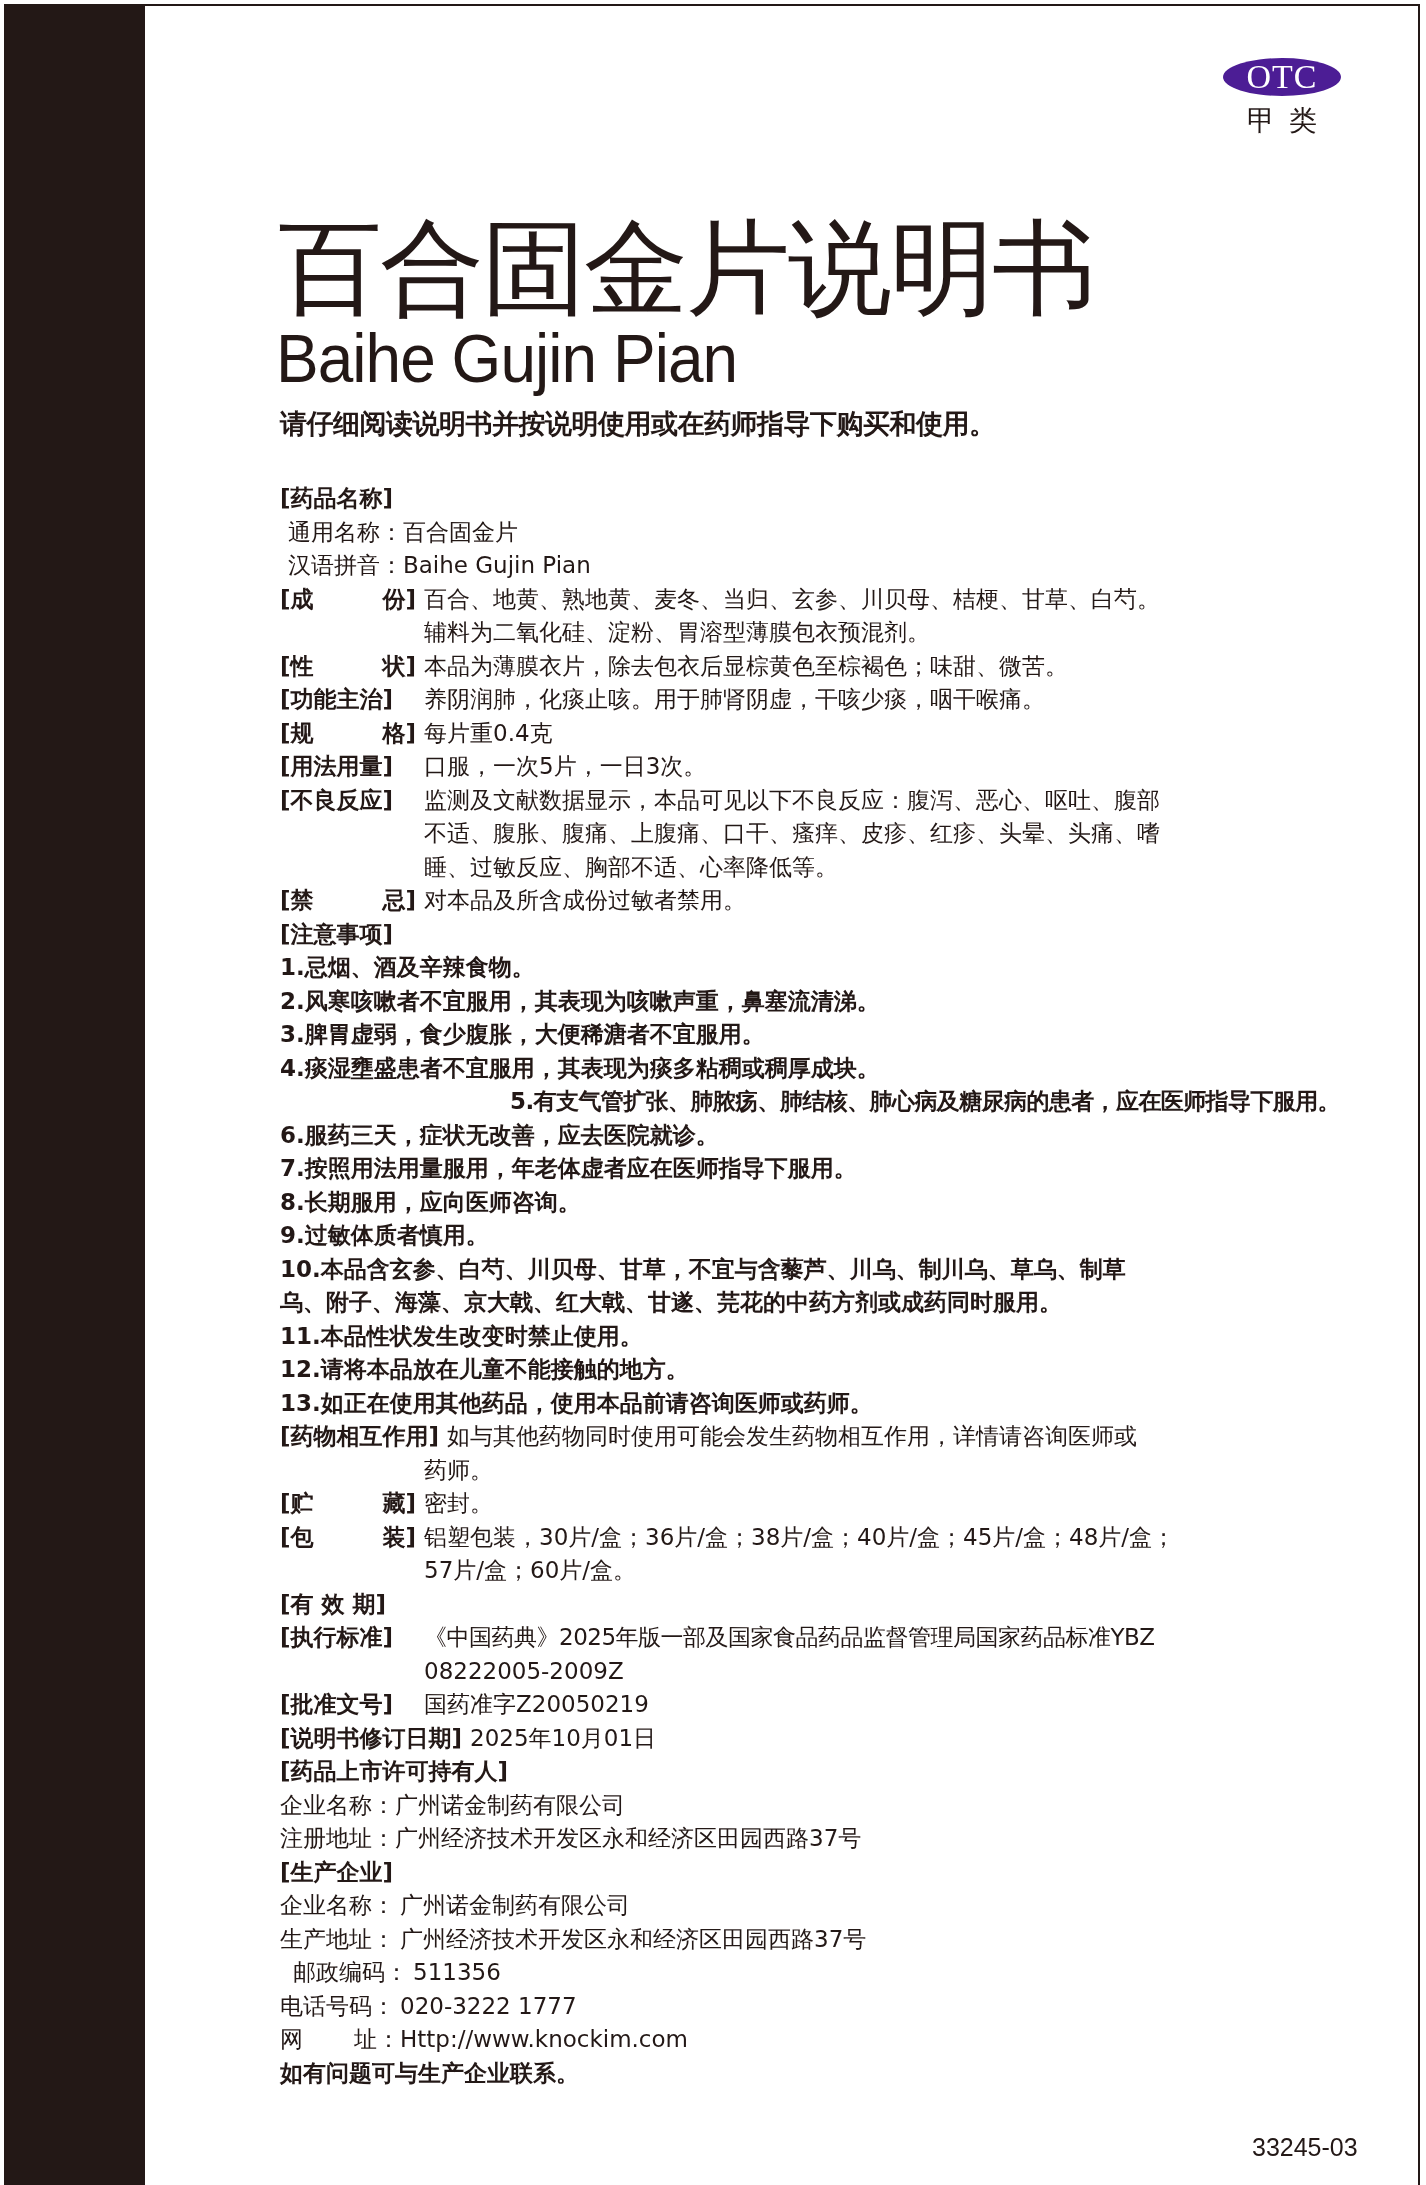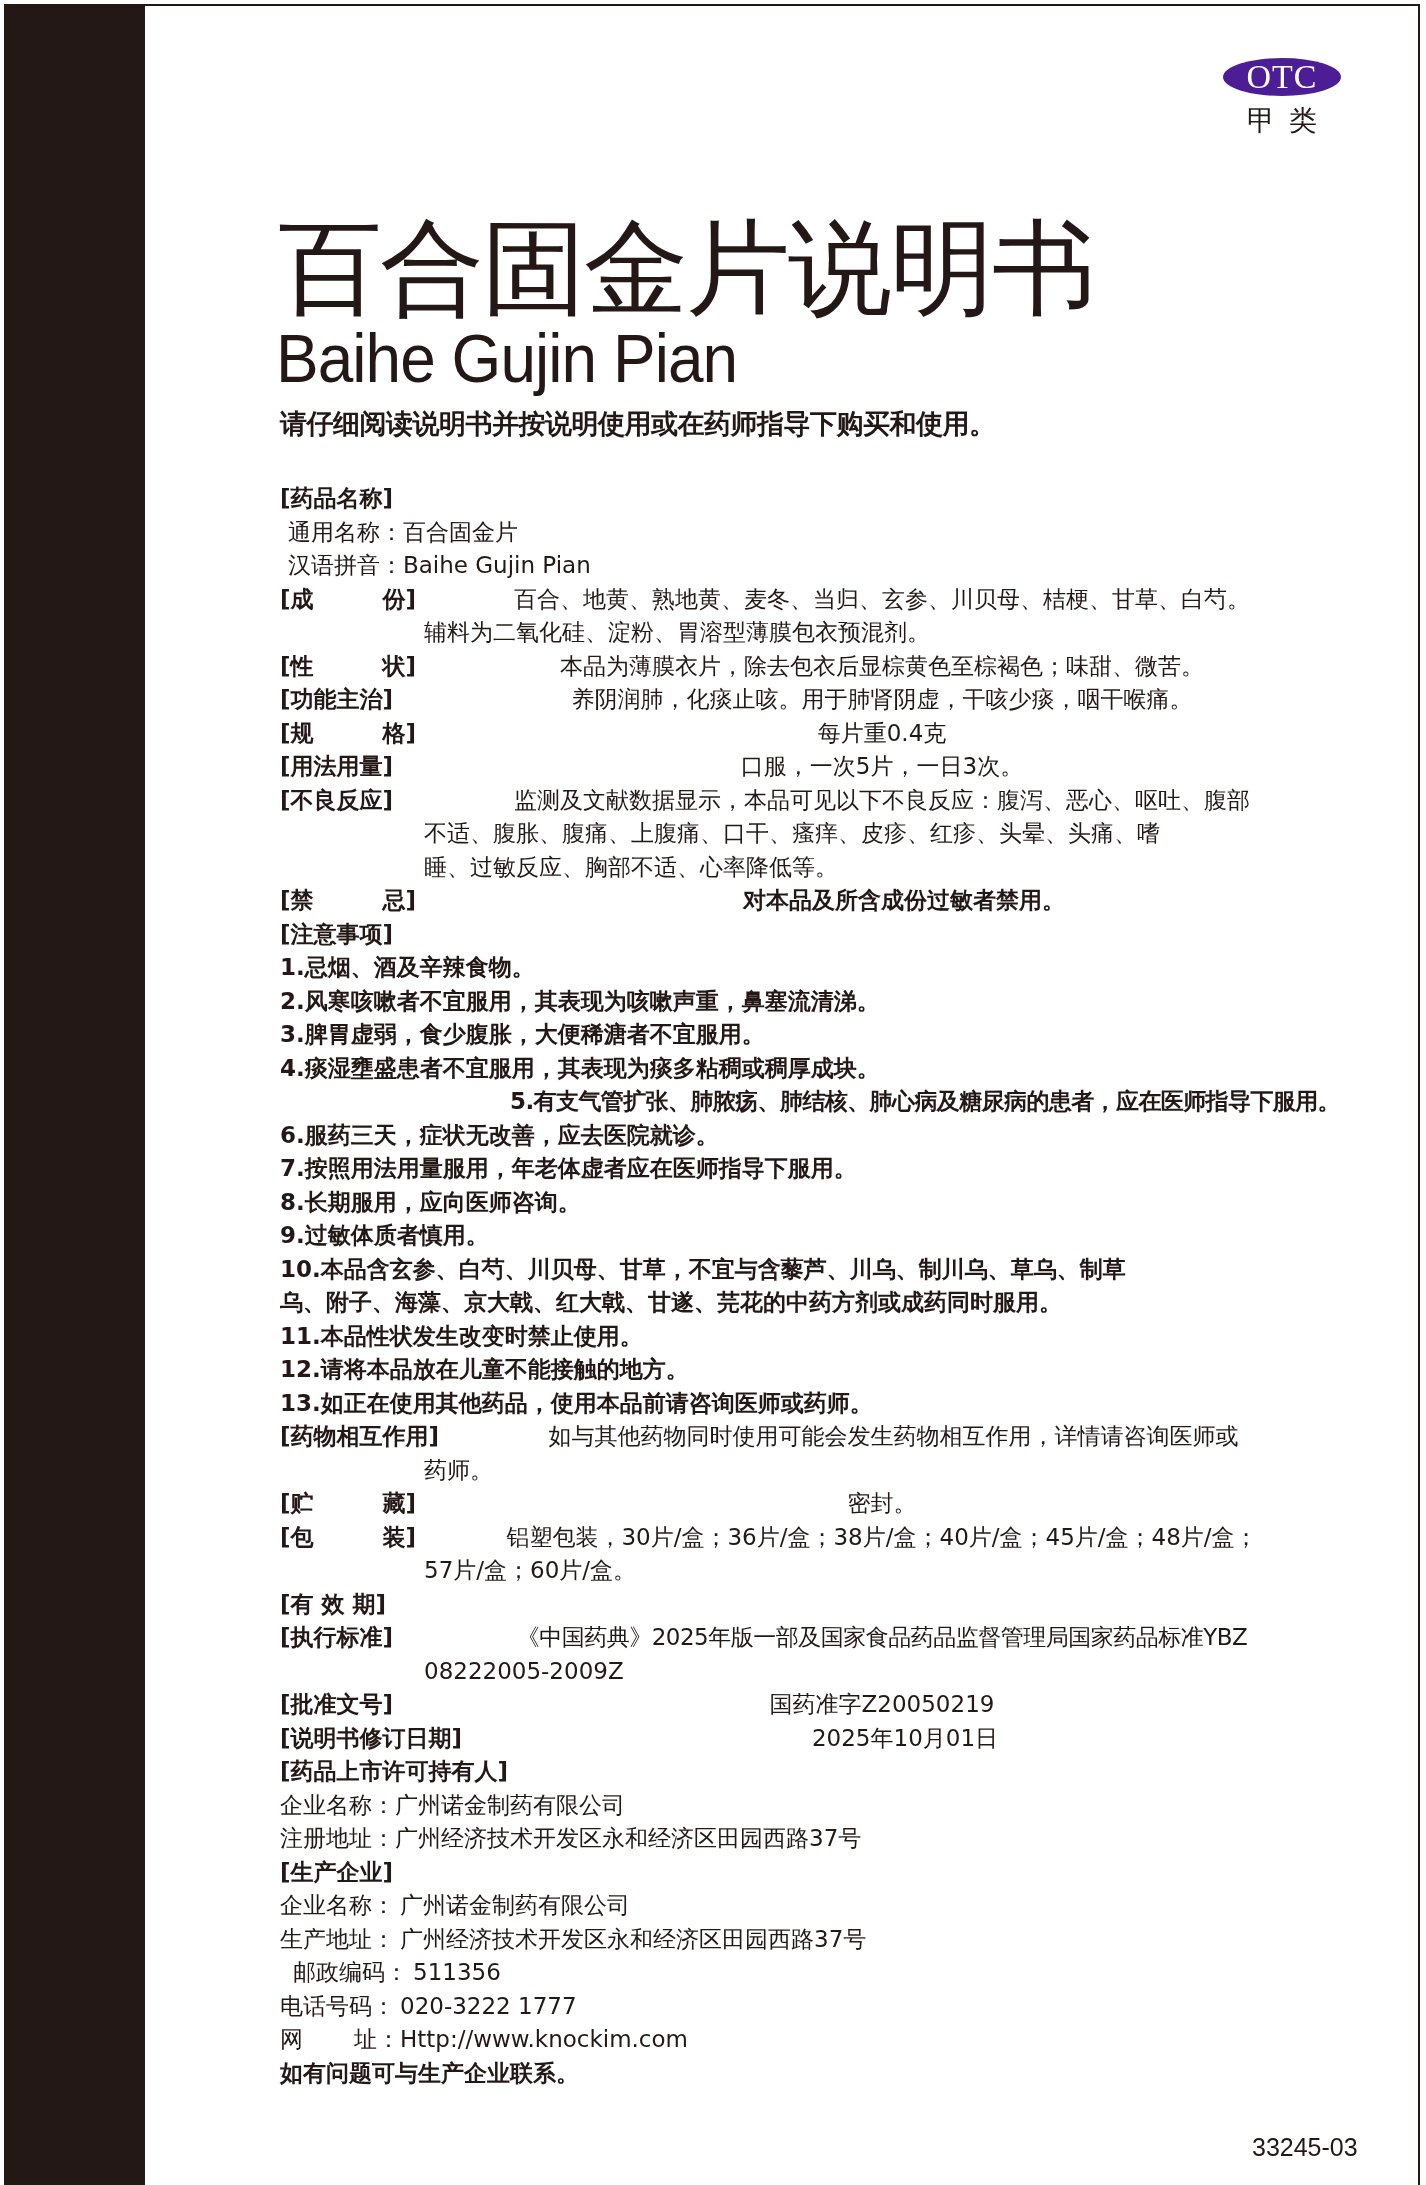--- a/index.html
+++ b/index.html
@@ -47,22 +47,22 @@
   }
   .content {
     position: absolute; left: 280px; top: 482px; width: 1060px;
     font-family: "DejaVu Sans", sans-serif; font-size: 23px; line-height: 33.5px;
   }
   .row { display: flex; white-space: nowrap; }
   .row .label {
     flex: 0 0 auto; font-weight: bold; display: inline-block;
   }
   .row .label.fixed { width: 136px; display: flex; justify-content: space-between; }
-  .row .value { flex: 1 1 auto; white-space: normal; padding-left: 8px; text-align: center; }
-  .row .value.bold { font-weight: bold; margin-left: 44px; }
+  .row .value { flex: 1 1 auto; white-space: normal; padding-left: 8px; }
+  .row .value.bold { font-weight: normal; }
   .heading { font-weight: bold; }
   .subrow { padding-left: 8px; white-space: nowrap; }
   .note { font-weight: bold; white-space: normal; }
   .cont { padding-left: 144px; white-space: nowrap; }
   .kv { white-space: nowrap; }
   .kv .k { display: inline-block; }
   .kv .k.spaced { width: 96px; display: inline-flex; justify-content: space-between; }
   .footer-note { font-weight: bold; }
   .doc-code {
     position: absolute; left: 1252px; top: 2133px;

